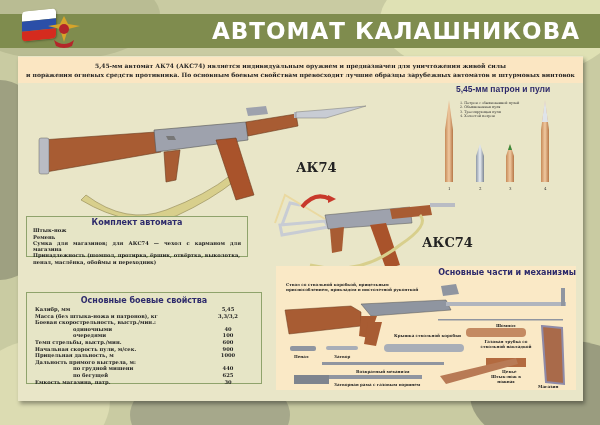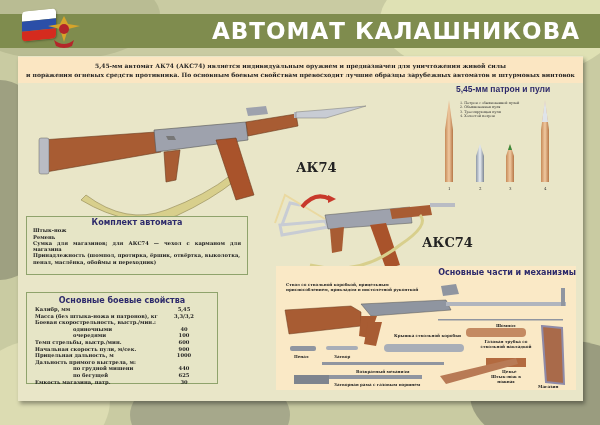--- a/index.html
+++ b/index.html
@@ -11,23 +11,23 @@
 .title{position:absolute;left:150px;top:14px;width:430px;height:34px;line-height:34px;text-align:right;color:#fff;font-family:"DejaVu Sans",sans-serif;font-weight:bold;font-size:23px;letter-spacing:1px}
 .flag{position:absolute;left:22px;top:10px;width:34px;height:30px;transform:skewY(-6deg);border-radius:4px;overflow:hidden;box-shadow:1px 1px 2px rgba(0,0,0,.3)}
 .flag div{height:10px}
 .emblem{position:absolute;left:46px;top:12px;width:36px;height:36px}
 .panel{position:absolute;left:18px;top:56px;width:565px;height:345px;background:#e9e6c8;box-shadow:2px 3px 4px rgba(0,0,0,.35)}
 .intro{position:absolute;left:18px;top:57px;width:565px;height:26px;background:#fbe6c2;font-size:6px;text-align:center;line-height:9px;padding-top:4px;font-weight:bold;color:#222}
 .gun-label{position:absolute;font-size:13px;font-weight:bold;color:#222}
 .ammo-title{position:absolute;left:456px;top:84px;font-family:Liberation Sans, sans-serif;font-weight:bold;color:#2d2a6b;font-size:8.5px}
 .box{position:absolute;border:1px solid #8fa36c;background:#e6e5c6}
 .box h3{font-family:"DejaVu Sans",sans-serif;font-size:8px;color:#2d2a6b;text-align:center;margin:3px 0 1px}
-.kit{left:26px;top:216px;width:222px;height:59px;font-size:5.2px;line-height:6.3px;padding:0 6px;color:#222}
+.kit{left:26px;top:216px;width:222px;height:41px;font-size:5.2px;line-height:6.3px;padding:0 6px;color:#222}
 .kit p{font-weight:bold}
-.props{left:26px;top:292px;width:192px;height:92px;padding:0 8px;color:#222}
+.props{left:26px;top:292px;width:236px;height:92px;padding:0 8px;color:#222}
 .props table{width:100%;border-collapse:collapse;font-size:5.2px;line-height:6.6px;font-weight:bold}
 .props td.v{text-align:center;width:50px}
 .props td.i{padding-left:38px}
 .parts{position:absolute;left:276px;top:266px;width:300px;height:124px;background:#fae9c6}
 .parts h3{position:absolute;left:0;width:300px;top:2px;text-align:right;font-family:"DejaVu Sans",sans-serif;font-size:8px;color:#2d2a6b}
 .pl{position:absolute;font-size:4px;line-height:5px;color:#222;font-weight:bold}
 svg{position:absolute;overflow:visible}
 </style>
 </head>
 <body>

